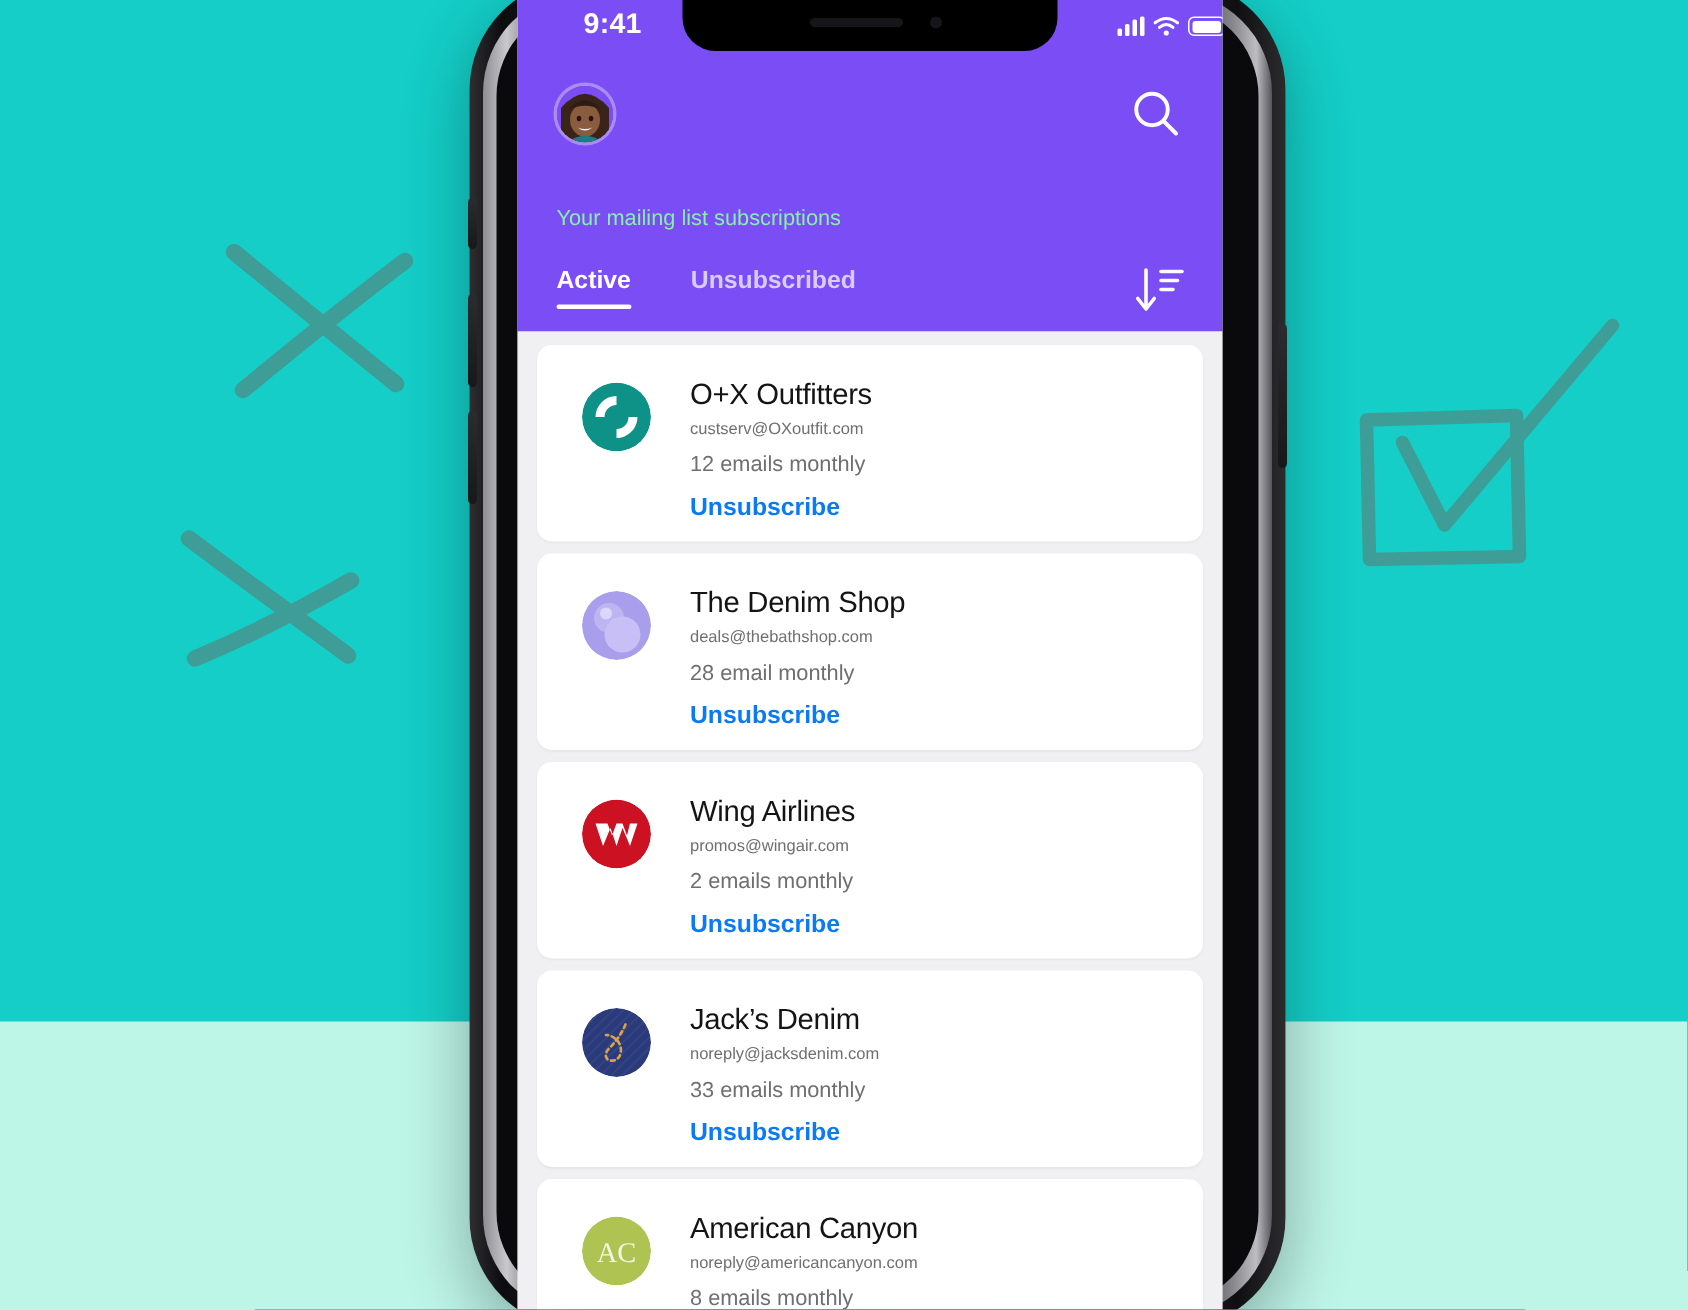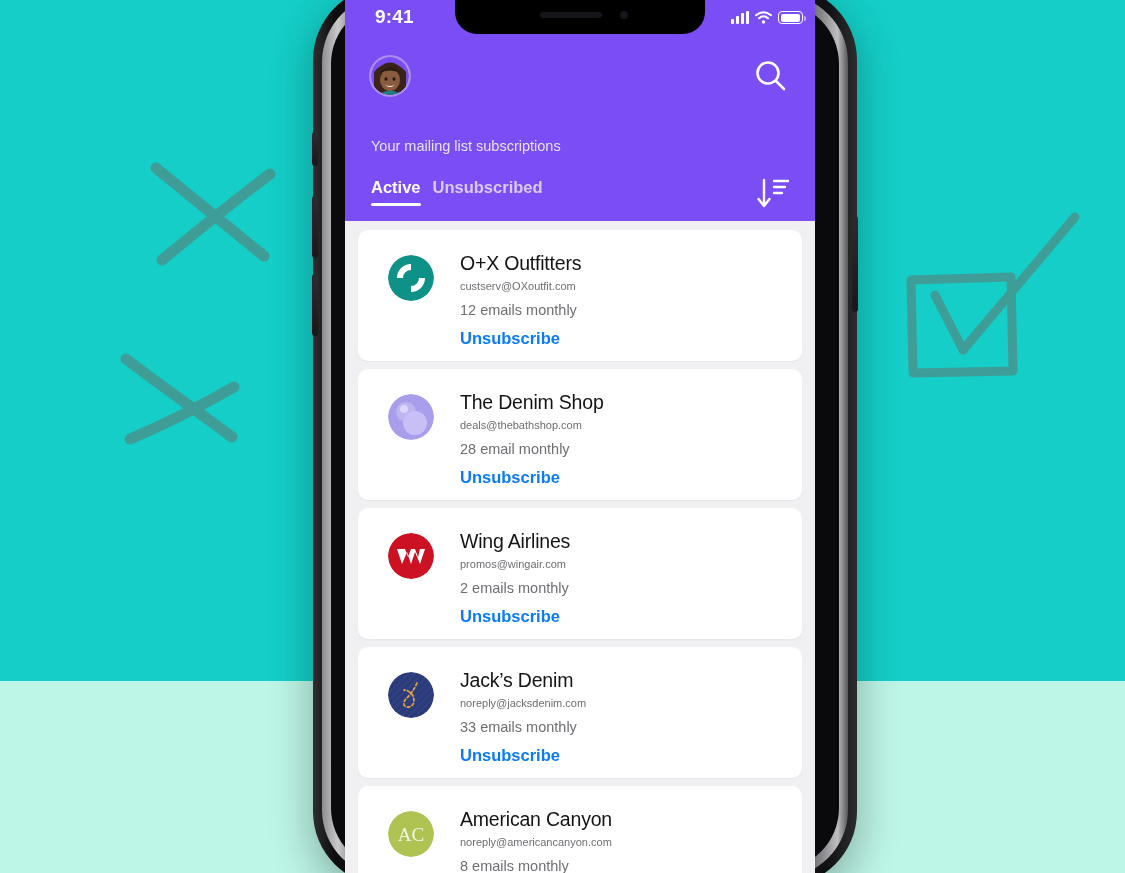--- a/index.html
+++ b/index.html
@@ -46,21 +46,21 @@
 
   
   #notch{
     position:absolute;left:455px;top:-26px;width:250px;height:60px;
     background:#000;border-radius:0 0 22px 22px;z-index:6;
   }
   #notch-speaker{position:absolute;left:540px;top:12px;width:62px;height:6px;border-radius:3px;background:#16161a;z-index:7;}
   #notch-cam{position:absolute;left:620px;top:11px;width:8px;height:8px;border-radius:50%;background:#15151c;z-index:7;}
 
   
-  #statusbar{position:absolute;left:2px;top:0;width:480px;height:38px;z-index:5;}
+  #statusbar{position:absolute;left:16px;top:0;width:480px;height:38px;z-index:5;}
   #status-time{
     position:absolute;left:28px;top:6px;color:#fff;font-size:19px;font-weight:bold;
     letter-spacing:.2px;
   }
   #status-icons{position:absolute;right:24px;top:11px;display:flex;align-items:flex-end;gap:6px;}
   .sig-bars{display:flex;align-items:flex-end;gap:2px;height:13px;}
   .sig-bars i{display:block;width:3px;background:#fff;border-radius:1px;}
   .sig-bars i:nth-child(1){height:5px;}
   .sig-bars i:nth-child(2){height:8px;}
   .sig-bars i:nth-child(3){height:11px;}
@@ -76,23 +76,23 @@
   }
   #avatar{
     position:absolute;left:369px - 345px;left:24px;top:55px;width:42px;height:42px;border-radius:50%;
     overflow:hidden;background:#C8A98E;border:2px solid #A98BF7;box-sizing:border-box;
   }
   #search-icon{position:absolute;right:24px;top:56px;width:40px;height:40px;}
   #page-title{
     position:absolute;left:26px;top:101px;color:#fff;font-size:30px;font-weight:bold;letter-spacing:-.3px;
   }
   #page-subtitle{
-    position:absolute;left:26px;top:138px;color:#e5e5e5;font-size:14.5px;
-  }
-  #tabs{position:absolute;left:26px;top:178px;display:flex;gap:12px;align-items:flex-start;}
+    position:absolute;left:26px;top:138px;color:#86efac;font-size:14.5px;
+  }
+  #tabs{position:absolute;left:26px;top:178px;display:flex;gap:40px;align-items:flex-start;}
   .tab{color:#D9CCFB;font-size:16.5px;padding-bottom:9px;position:relative;cursor:pointer;font-weight:bold;}
   .tab.active{color:#fff;font-weight:bold;}
   .tab.active::after{
     content:"";position:absolute;left:0;right:0;bottom:0;height:3px;background:#fff;border-radius:2px;
   }
   #sort-icon{position:absolute;right:22px;top:172px;width:40px;height:42px;cursor:pointer;}
 
   
   #list{
     position:absolute;left:0;top:221px;width:470px;height:652px;background:#F0F0F2;

